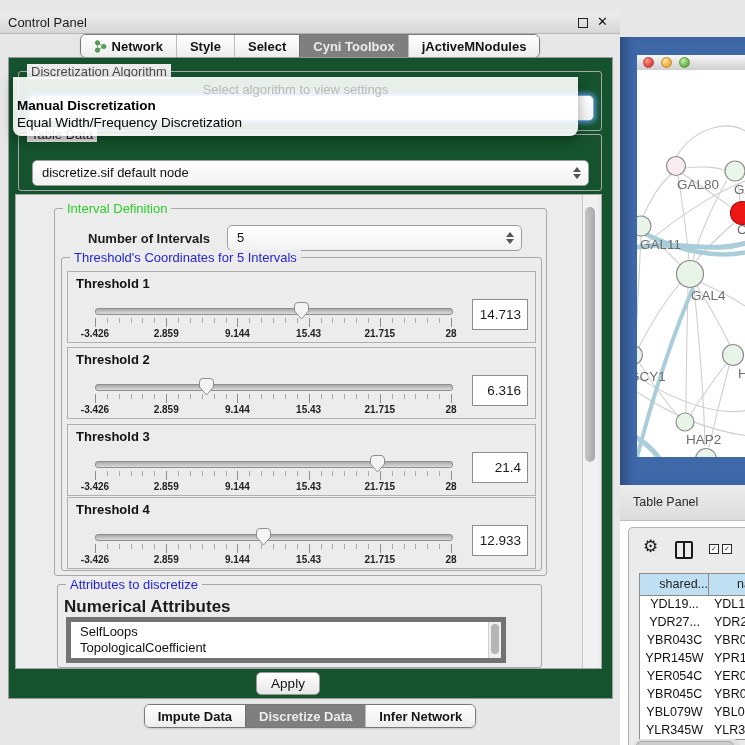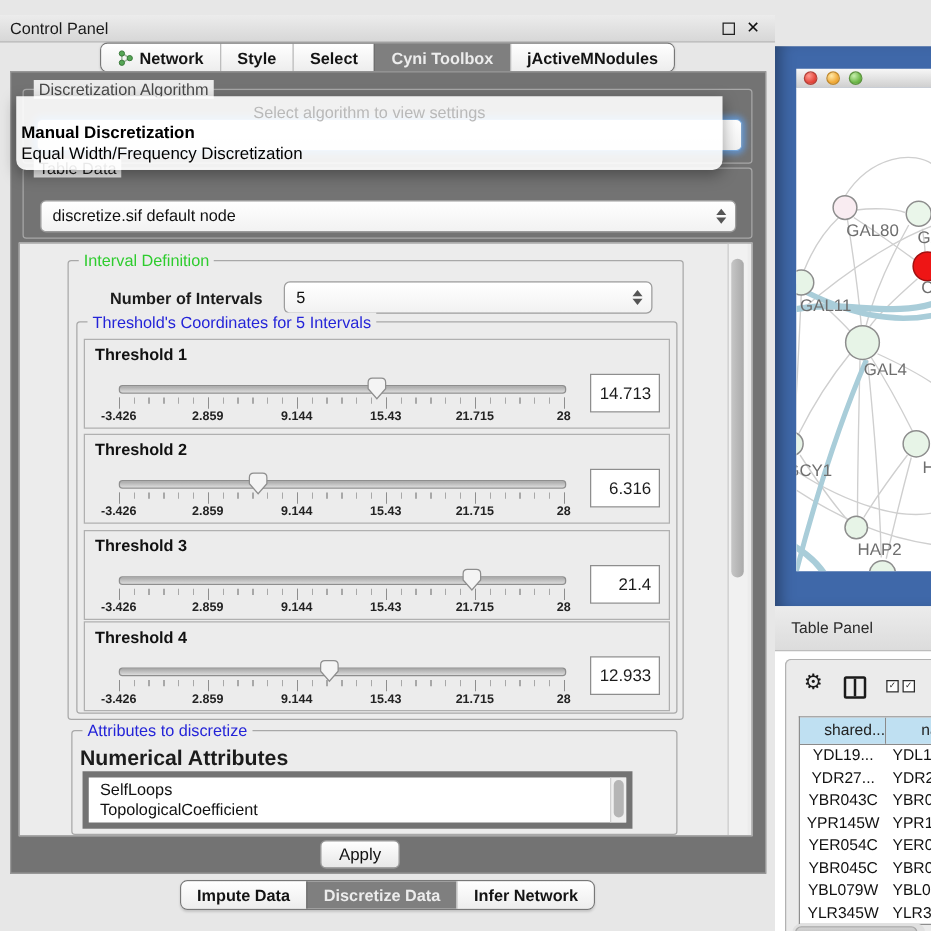--- a/index.html
+++ b/index.html
@@ -21,21 +21,21 @@
   #bottabs{top:704px;}
   .seg{display:flex;border:1px solid #787878;border-radius:6px;overflow:hidden;height:22px;
        box-shadow:0 1px 2px rgba(0,0,0,.15);}
   .tab{display:flex;align-items:center;padding:0 13px;font-size:13px;font-weight:bold;color:#141414;
        background:linear-gradient(#ffffff,#ededed);border-left:1px solid #bdbdbd;cursor:default;}
   .tab:first-child{border-left:none;}
   .tab.sel{background:#7f7f7f;color:#ececec;border-left-color:#6f6f6f;}
   .tab .net-ic{margin-right:5px;}
 
   
-  #content{position:absolute;left:8px;top:57px;width:605px;height:642px;background:#737373;
+  #content{position:absolute;left:8px;top:57px;width:605px;height:642px;background:#14532d;
        border:1px solid #9a9a9a;box-sizing:border-box;}
   .grp{position:absolute;border:1px solid #a8a8a8;border-radius:3px;box-sizing:border-box;}
   .ttl{position:absolute;top:-8px;left:8px;background:#ececec;padding:0 4px;font-size:13px;line-height:15px;white-space:nowrap;}
   .t-green{color:#2ecc2e;}
   .t-blue{color:#2424d8;}
   .t-dark{color:#1c1c1c;}
   .t-ghost{color:#4a4a4a;}
 
   
   .combo{position:absolute;background:linear-gradient(#ffffff,#f2f2f2);border:1px solid #9d9d9d;

